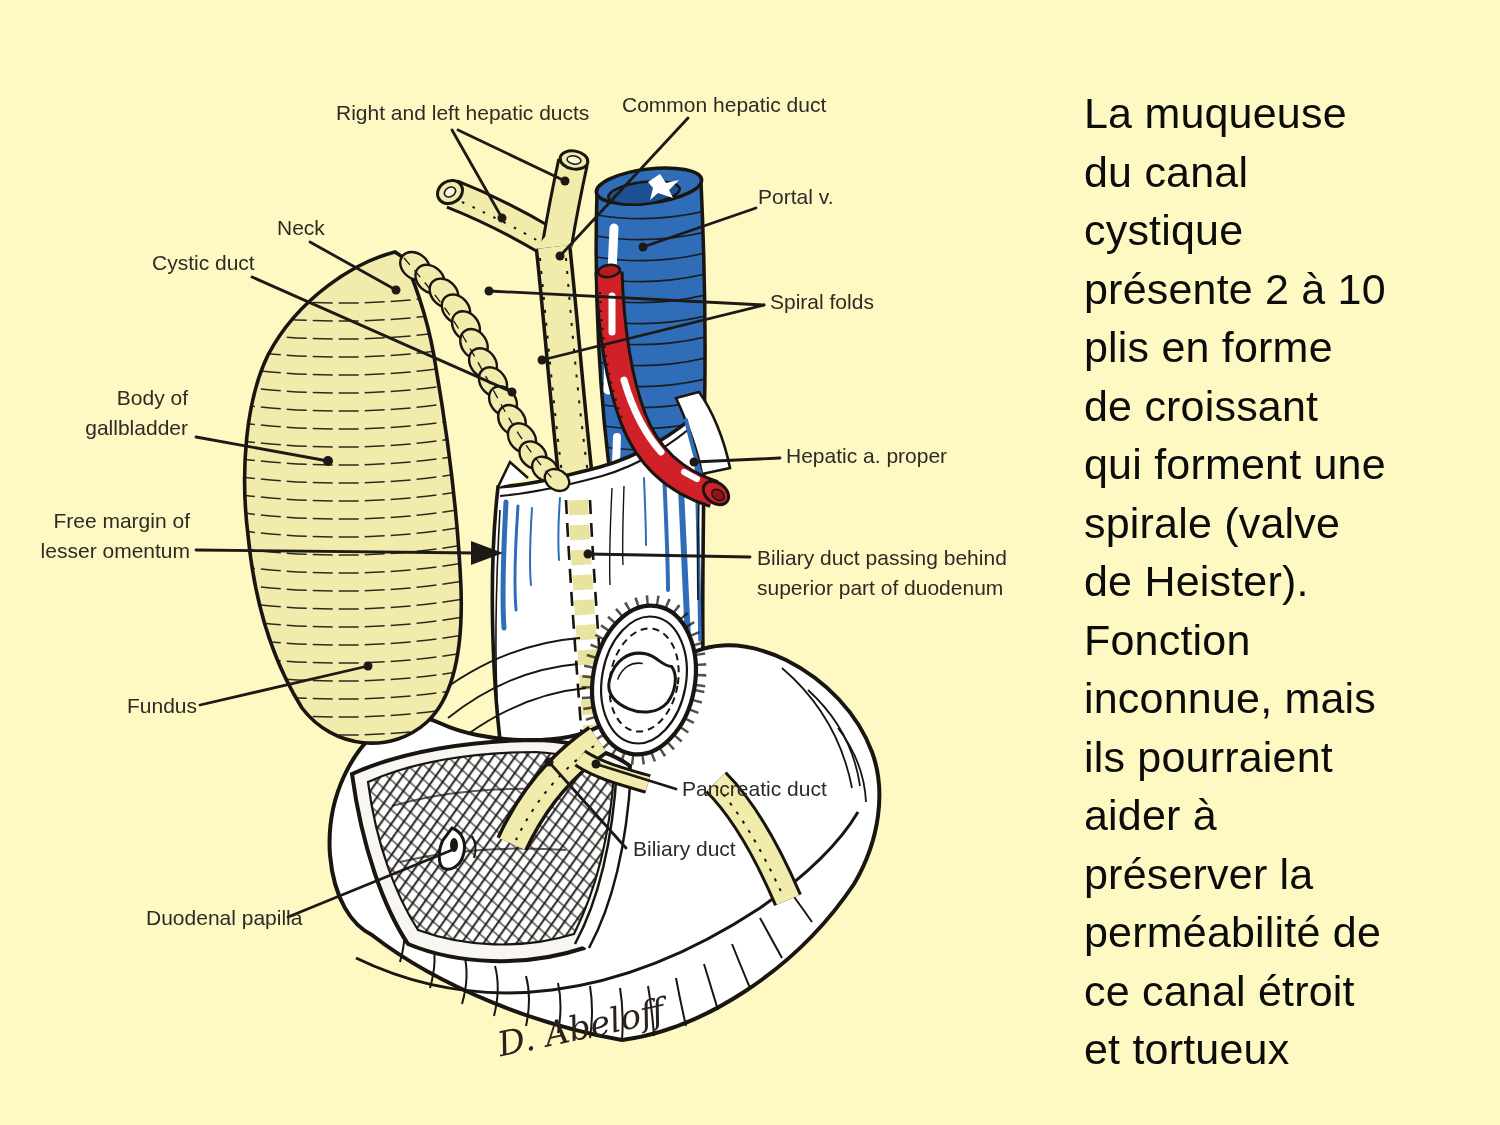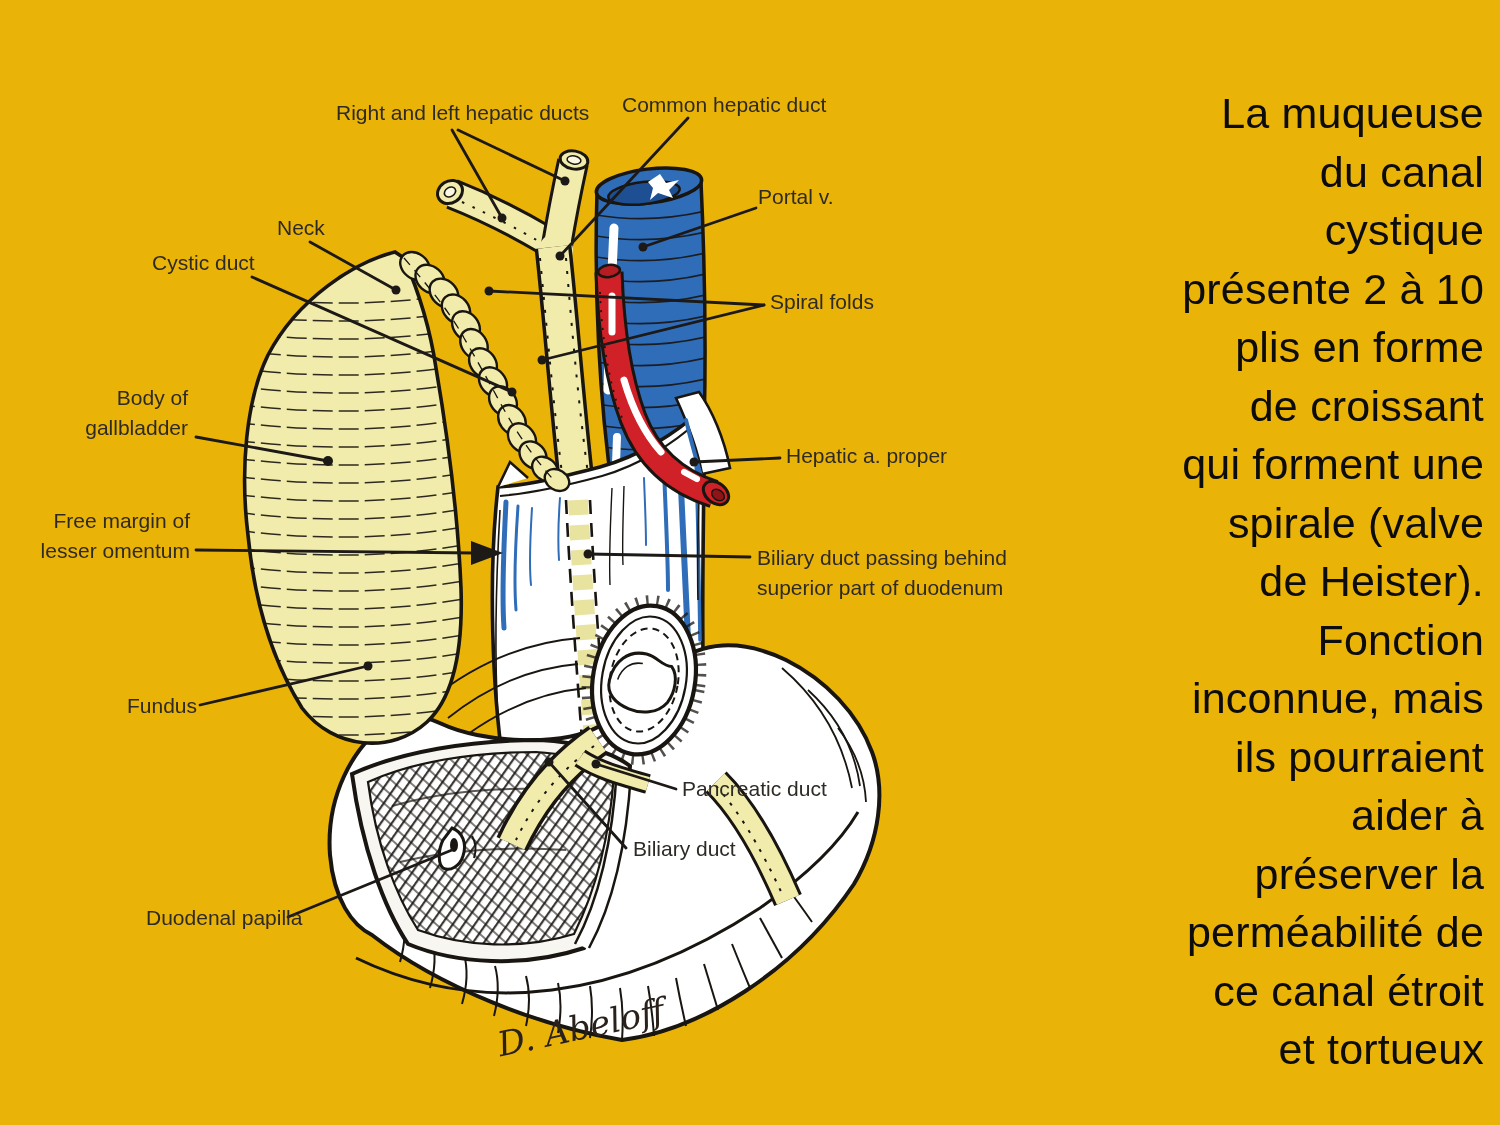--- a/index.html
+++ b/index.html
@@ -1,21 +1,21 @@
 <!DOCTYPE html>
 <html><head>
 <meta charset="utf-8">
 <style>
   html,body{margin:0;padding:0;background:#e8e8e8;}
-  .slide{position:relative;width:1500px;height:1125px;background:#eab308;overflow:hidden;
+  .slide{position:relative;width:1500px;height:1125px;background:#fef9c3;overflow:hidden;
          font-family:"Liberation Sans",sans-serif;}
   .figure-wrap{position:absolute;left:0;top:0;width:1050px;height:1125px;}
   .caption{position:absolute;left:1084px;top:84px;width:400px;
            font-family:"Liberation Sans",sans-serif;font-size:43px;line-height:58.5px;
-           color:#0c0c0c;white-space:pre-line;letter-spacing:.2px;text-align:right;}
+           color:#0c0c0c;white-space:pre-line;letter-spacing:.2px;}
   svg text.lbl{font-family:"Liberation Sans",sans-serif;font-size:21px;fill:#2e2a25;}
   svg text.sig{font-family:"DejaVu Serif",serif;font-style:italic;font-size:34px;fill:#2a211c;}
   .ol{stroke:#191511;fill:none;}
 </style>
 </head>
 <body>
 
 <div class="slide">
 
   <div class="figure-wrap">

